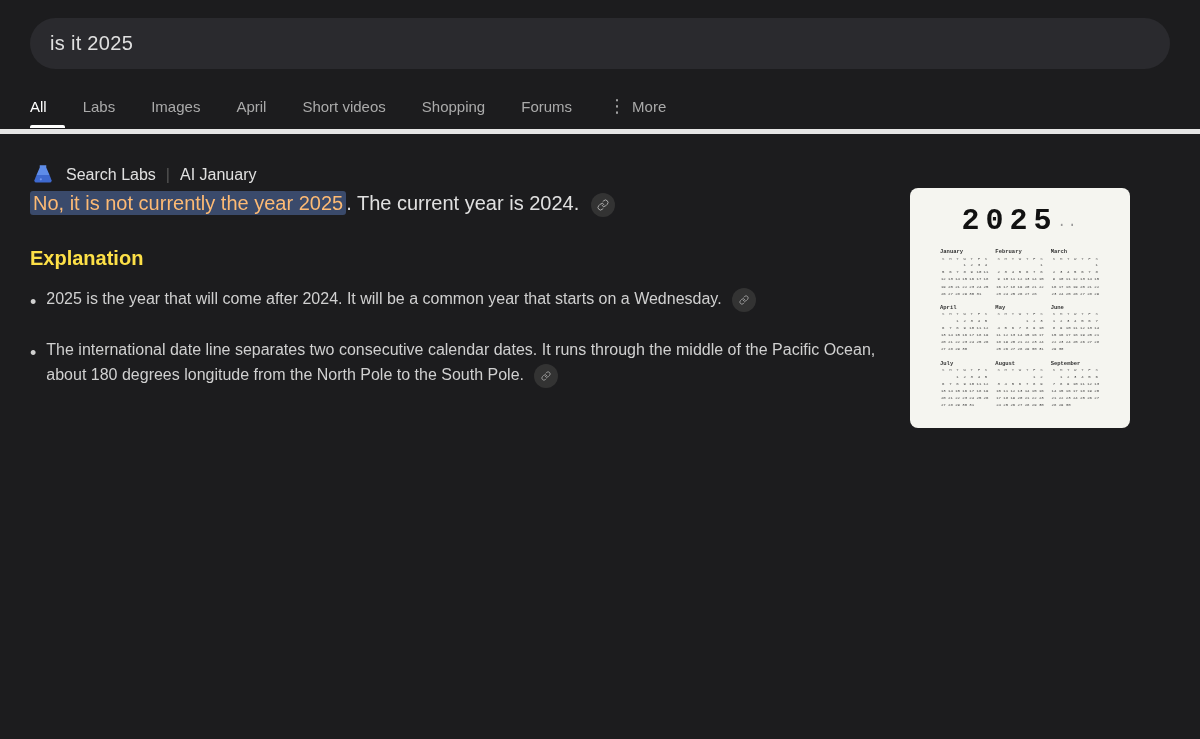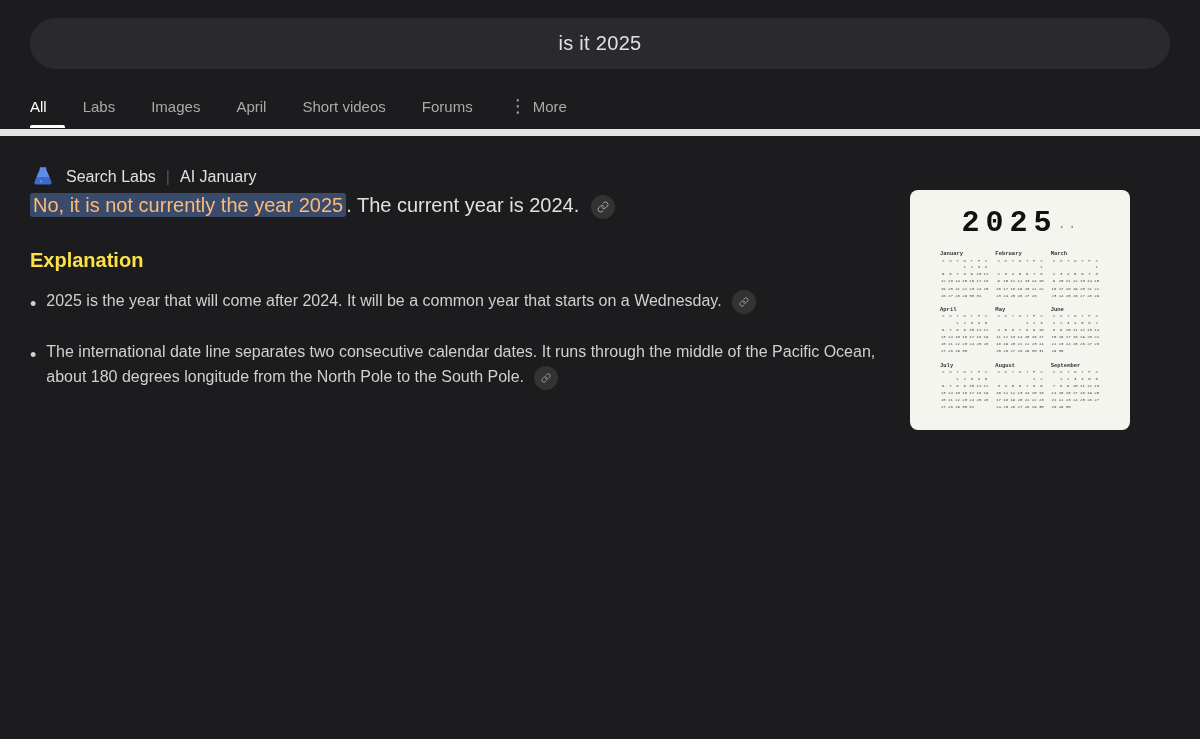--- a/index.html
+++ b/index.html
@@ -15,37 +15,36 @@
     }
 
     
     .search-bar-container {
       background: #2a2a2e;
       padding: 14px 20px;
       border-radius: 28px;
       margin: 18px 30px 0 30px;
       display: flex;
       align-items: center;
-      justify-content: center;
     }
 
     .search-input-text {
       color: #e0e0e0;
       font-size: 20px;
       font-weight: 400;
       letter-spacing: 0.3px;
     }
 
     
     .nav-tabs {
       display: flex;
       align-items: center;
       padding: 0 30px;
       margin-top: 14px;
-      border-bottom: 7px solid #e5e5e5;
+      border-bottom: 5px solid #e5e5e5;
       gap: 0;
     }
 
     .nav-tab {
       padding: 12px 18px;
       font-size: 15px;
       color: #aaa;
       cursor: pointer;
       position: relative;
       white-space: nowrap;
@@ -243,20 +242,21 @@
 <div class="search-bar-container">
   <span class="search-input-text">is it 2025</span>
 </div>
 
 <nav class="nav-tabs">
   <div class="nav-tab active">All</div>
   <div class="nav-tab">Labs</div>
   <div class="nav-tab">Images</div>
   <div class="nav-tab">April</div>
   <div class="nav-tab">Short videos</div>
+  <div class="nav-tab">Shopping</div>
   <div class="nav-tab">Forums</div>
   <div class="nav-tab nav-tab-more">
     <span class="dots-icon">⋮</span>
     <span>More</span>
   </div>
 </nav>
 
 <div class="main-content">
 
   <div class="ai-overview-header">

